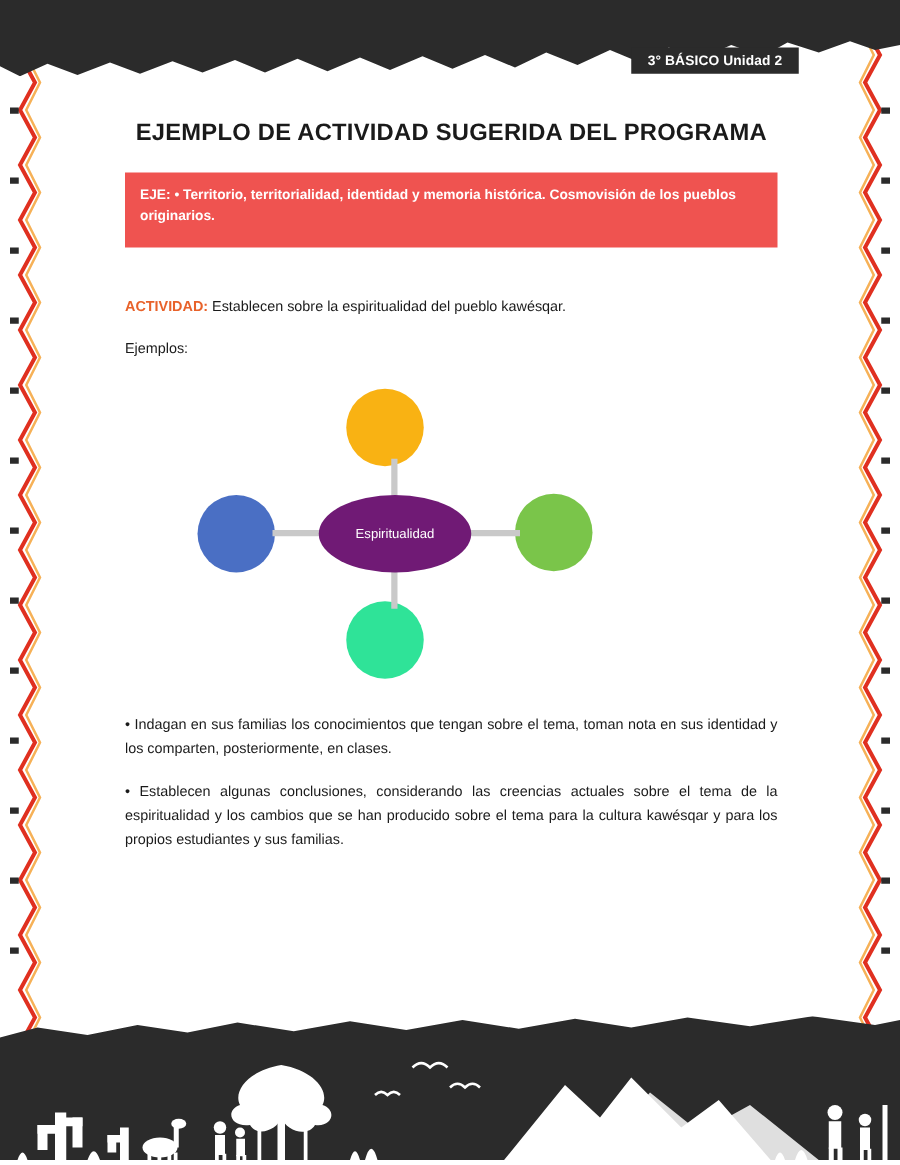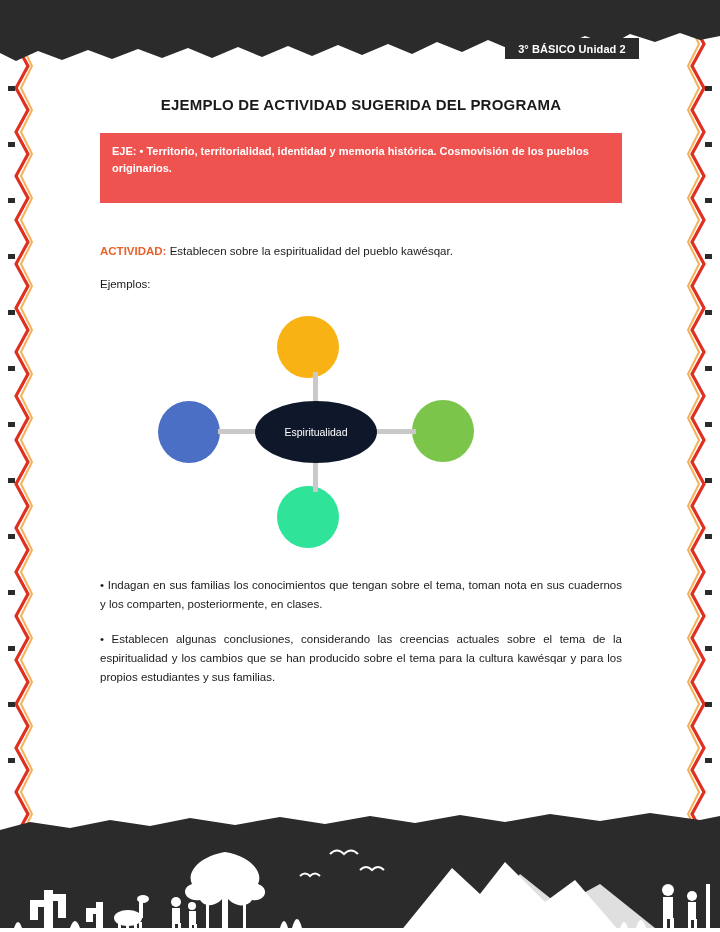--- a/index.html
+++ b/index.html
@@ -94,33 +94,33 @@
 
   
   .content {
     position: absolute;
     top: 96px;
     left: 100px;
     width: 522px;
   }
   .doc-title {
     text-align: center;
-    font-size: 15px;
+    font-size: 19px;
     font-weight: bold;
     color: #1a1a1a;
     letter-spacing: .2px;
     margin-bottom: 20px;
   }
   .eje-box {
     background: #ef5350;
     color: #ffffff;
     font-size: 11px;
     font-weight: bold;
     line-height: 1.55;
-    padding: 10px 12px 26px 12px;
+    padding: 10px 12px 16px 12px;
     margin-bottom: 40px;
   }
   .activity-line {
     font-size: 11.5px;
     color: #1a1a1a;
     line-height: 1.5;
     margin-bottom: 18px;
   }
   .activity-label {
     color: #e8622a;
@@ -152,21 +152,21 @@
     position: absolute;
     border-radius: 50%;
   }
   .center-node {
     position: absolute;
     left: 155px;
     top: 93px;
     width: 122px;
     height: 62px;
     border-radius: 50%;
-    background: #0f172a;
+    background: #701a75;
     display: flex;
     align-items: center;
     justify-content: center;
     color: #ffffff;
     font-size: 10.5px;
     z-index: 3;
   }
   .connector {
     position: absolute;
     background: #c9c9c9;
@@ -252,21 +252,21 @@
       <div class="node" style="left:177px; top:8px; width:62px; height:62px; background:#f9b213;"></div>
       <div class="node" style="left:58px; top:93px; width:62px; height:62px; background:#4a6fc4;"></div>
       <div class="node" style="left:312px; top:92px; width:62px; height:62px; background:#7ac54a;"></div>
       <div class="node" style="left:177px; top:178px; width:62px; height:62px; background:#2fe398;"></div>
 
       <div class="center-node">
         <span>Espiritualidad</span>
       </div>
     </div>
 
-    <div class="para">• Indagan en sus familias los conocimientos que tengan sobre el tema, toman nota en sus cuadernos y los comparten, posteriormente, en clases.</div>
+    <div class="para">• Indagan en sus familias los conocimientos que tengan sobre el tema, toman nota en sus identidad y los comparten, posteriormente, en clases.</div>
     <div class="para">• Establecen algunas conclusiones, considerando las creencias actuales sobre el tema de la espiritualidad y los cambios que se han producido sobre el tema para la cultura kawésqar y para los propios estudiantes y sus familias.</div>
   </div>
 
   <div class="bottom-band"></div>
   <svg class="silhouette" viewBox="0 0 720 100" preserveAspectRatio="none">
 
     <path d="M400 100 L452 36 L480 62 L505 30 L545 70 L575 48 L620 100 Z" fill="#ffffff"></path>
     <path d="M470 100 L520 42 L560 74 L600 52 L660 100 Z" fill="#ffffff" opacity="0.85"></path>
 
     <g fill="#ffffff">

